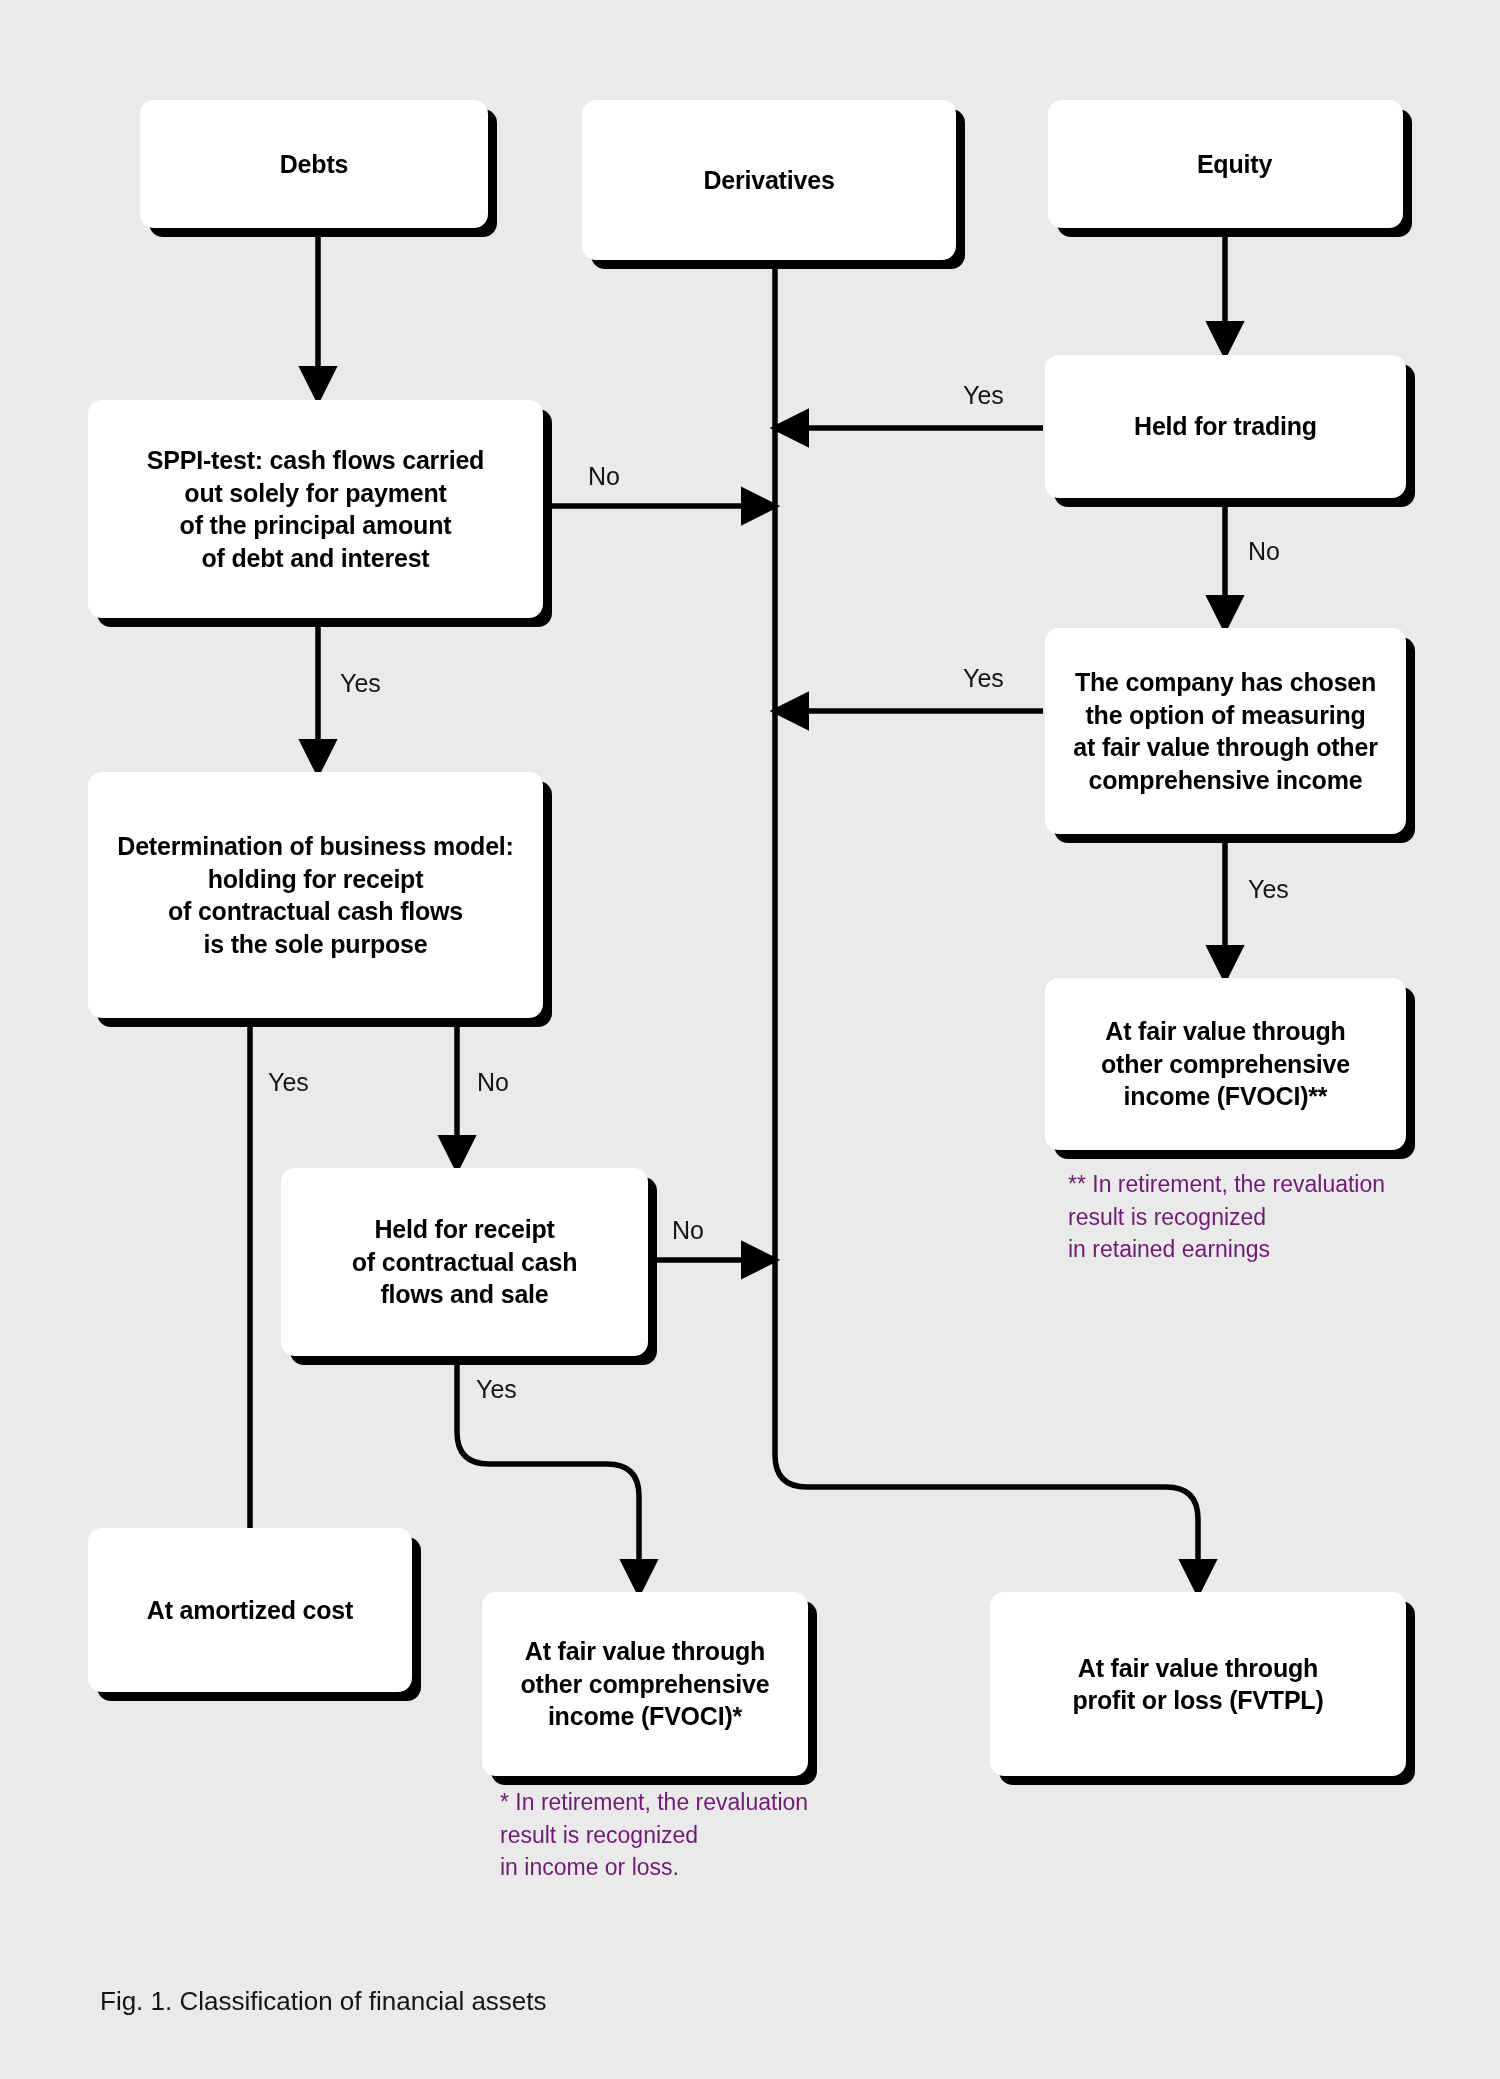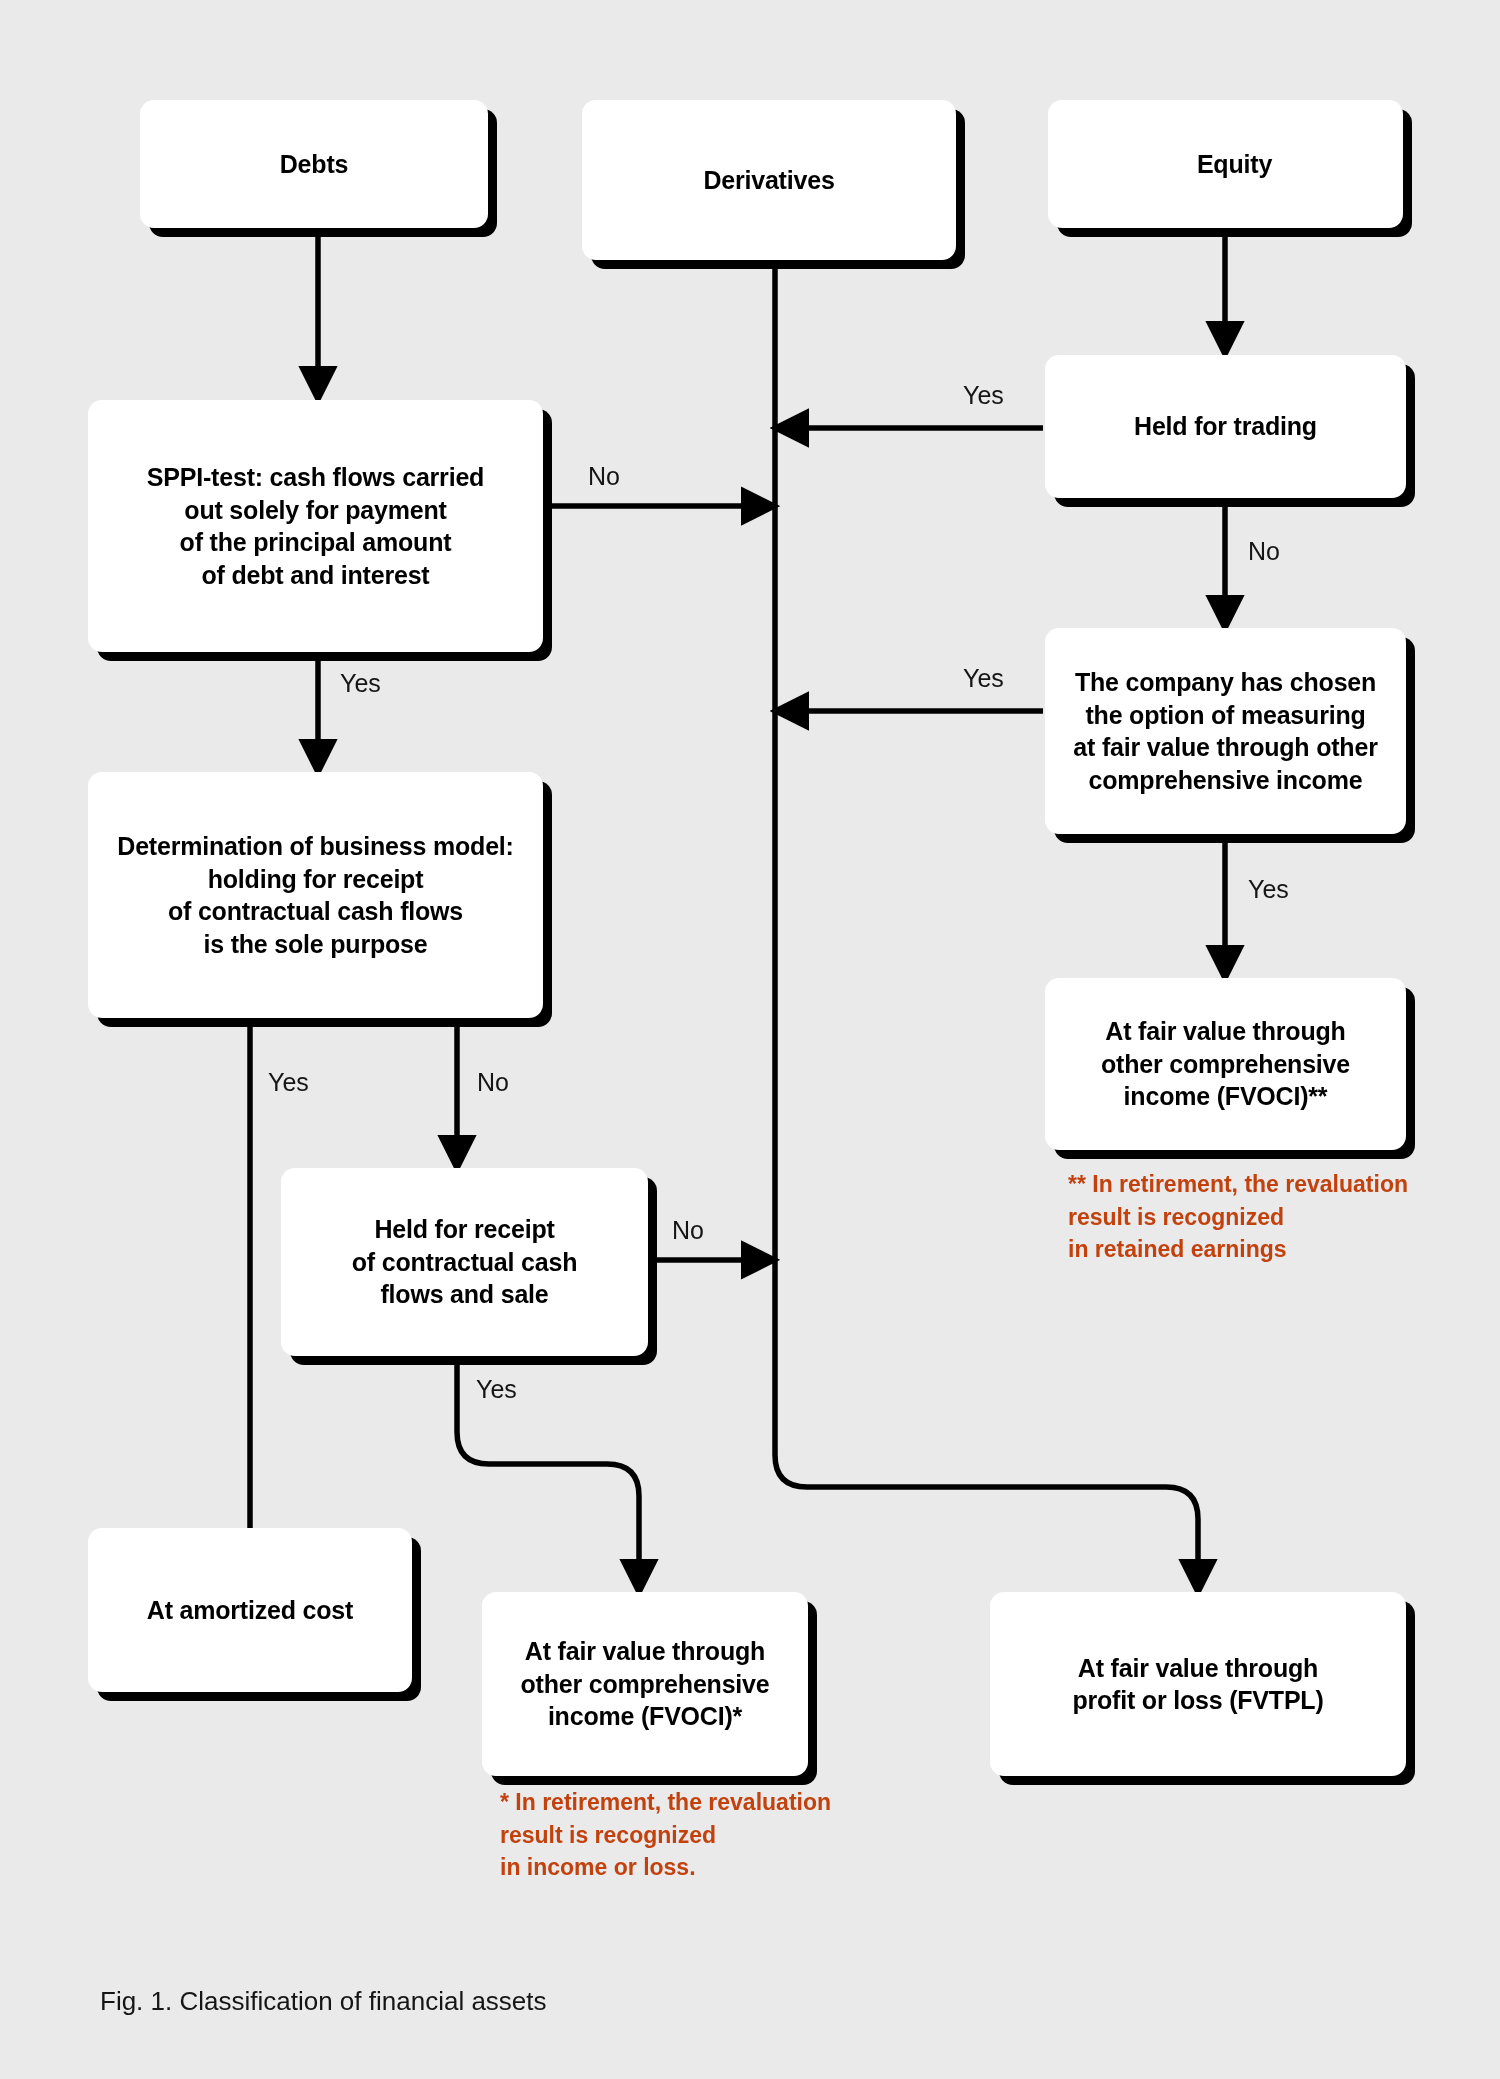--- a/index.html
+++ b/index.html
@@ -50,22 +50,22 @@
     font-family: "Liberation Sans", sans-serif;
     font-stretch: condensed;
     font-weight: normal;
     color: #151515;
     white-space: nowrap;
   }
   .footnote {
     position: absolute;
     font-family: "Liberation Sans", sans-serif;
     font-stretch: condensed;
-    font-weight: bold;
-    color: #c2410c;
+    font-weight: normal;
+    color: #701a75;
     line-height: 1.42;
     white-space: pre-line;
   }
   .caption {
     position: absolute;
     font-family: "Liberation Sans", sans-serif;
     font-stretch: condensed;
     font-weight: normal;
     color: #151515;
     white-space: nowrap;
@@ -118,21 +118,21 @@
   </div>
 
   <div class="node" style="left:582px; top:100px; width:374px; height:160px; font-size:25px;">
     <span>Derivatives</span>
   </div>
 
   <div class="node" style="left:1048px; top:100px; width:355px; height:128px; font-size:25px;padding-left:28px;">
     <span>Equity</span>
   </div>
 
-  <div class="node" style="left:88px; top:400px; width:455px; height:252px; font-size:25px; white-space:pre-line;">
+  <div class="node" style="left:88px; top:400px; width:455px; height:218px; font-size:25px; white-space:pre-line;">
     <span>SPPI-test: cash flows carried
 out solely for payment
 of the principal amount
 of debt and interest</span>
   </div>
 
   <div class="node" style="left:88px; top:772px; width:455px; height:246px; font-size:25px; white-space:pre-line;">
     <span>Determination of business model:
 holding for receipt
 of contractual cash flows

